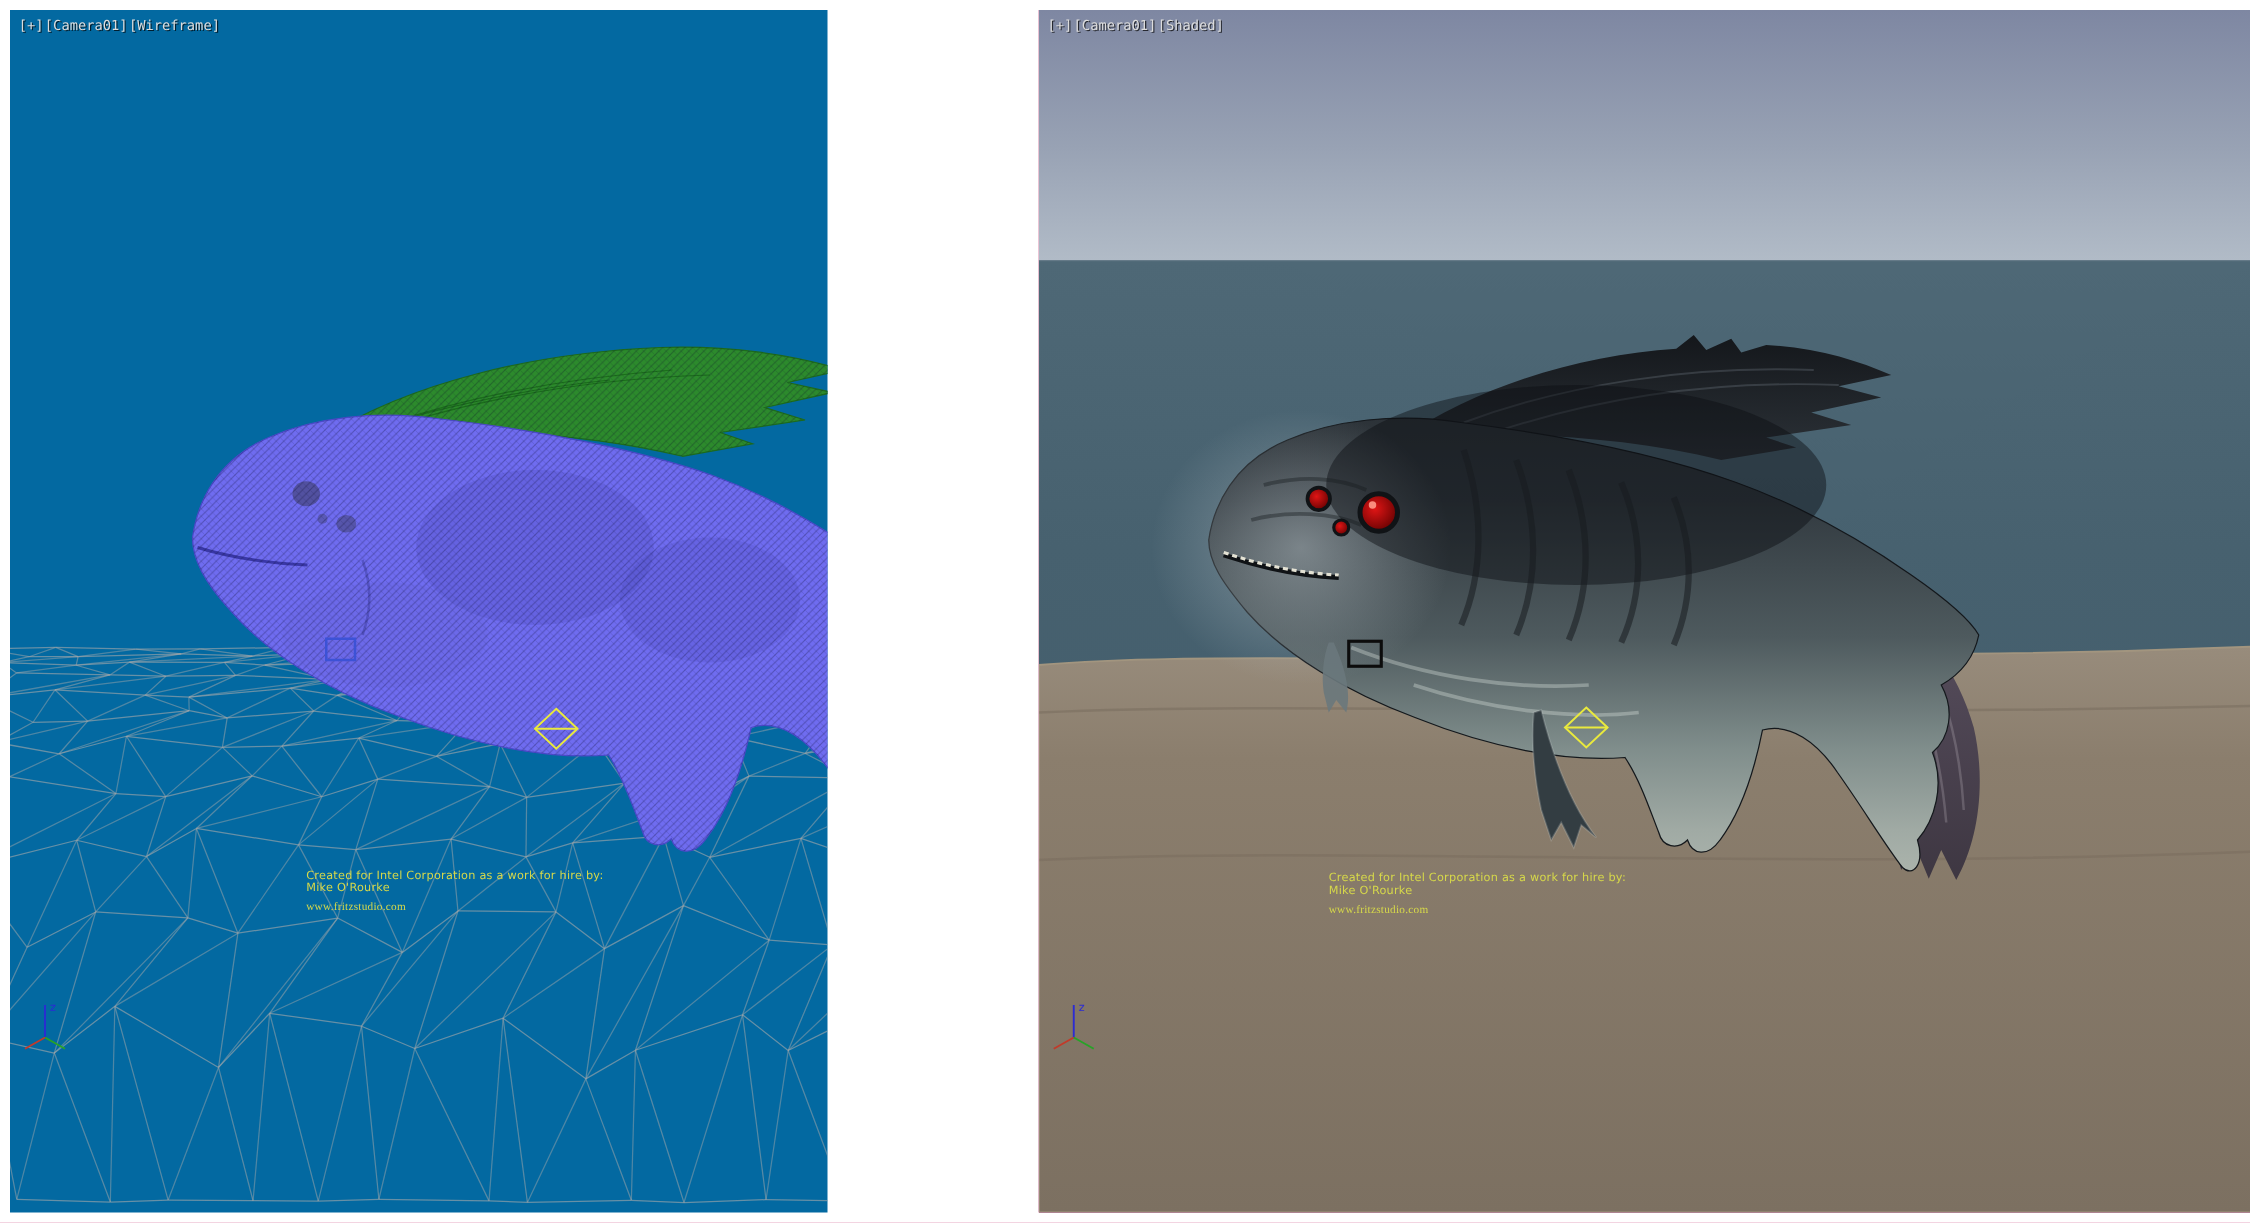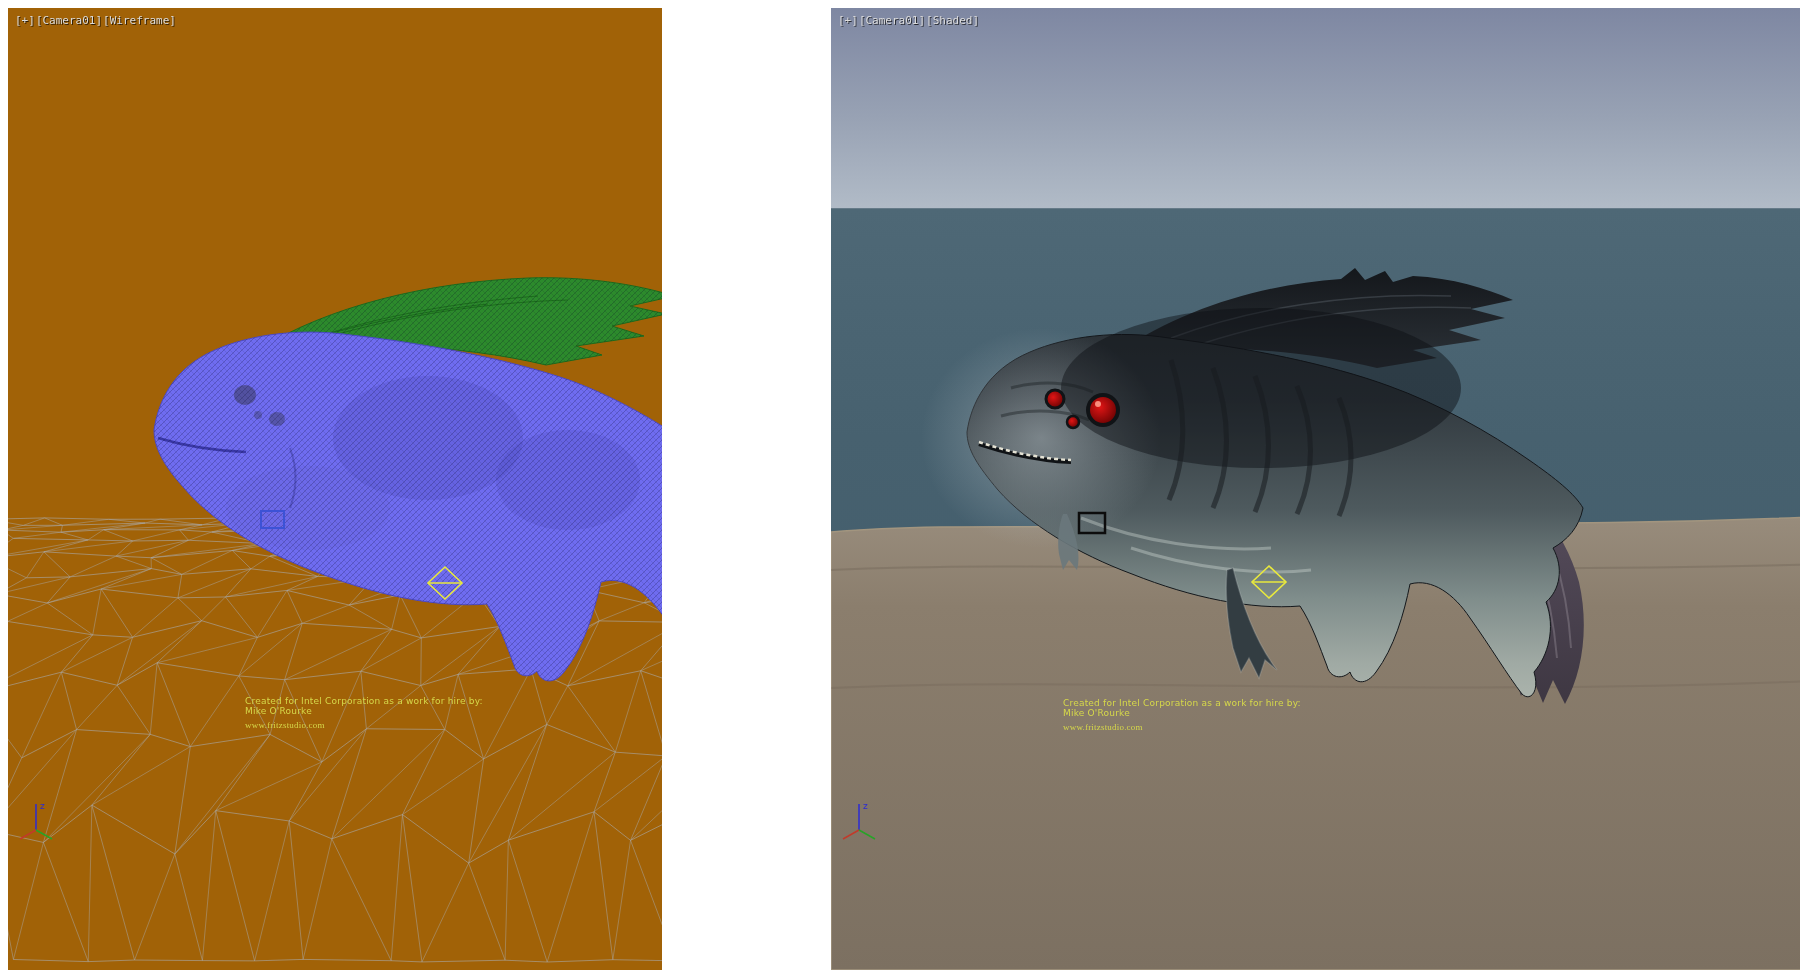--- a/index.html
+++ b/index.html
@@ -1,20 +1,20 @@
 <!DOCTYPE html>
 <html><head>
 <meta charset="utf-8">
 <style>
   * { box-sizing: border-box; }
   html, body { margin:0; padding:0; background:#ffffff; }
   .frame { position:relative; width:1800px; height:978px; background:#ffffff; overflow:hidden;
            font-family:"DejaVu Sans", sans-serif; }
   .viewport { position:absolute; top:8px; height:962px; overflow:hidden; }
-  #vp-left  { left:8px;  width:654px;  background:#a16207; }
+  #vp-left  { left:8px;  width:654px;  background:#0369a1; }
   #vp-right { left:790px; width:1170px; background:#be185d;margin-left:41px; }
 
   .vp-label { position:absolute; top:6px; left:7px; z-index:40;
               font-family:"DejaVu Sans Mono", monospace; font-size:11px; color:#dcdcdc;
               text-shadow:1px 1px 0 rgba(0,0,0,.7); white-space:nowrap; }
   .vp-label span { margin-right:1px; cursor:pointer; }
 
   .grid-svg   { position:absolute; top:0; left:0; width:775px;  height:962px; z-index:2; }
   .scene      { position:absolute; top:0; left:0; z-index:10; }
   #vp-left  .scene { width:775px;  height:962px; }

